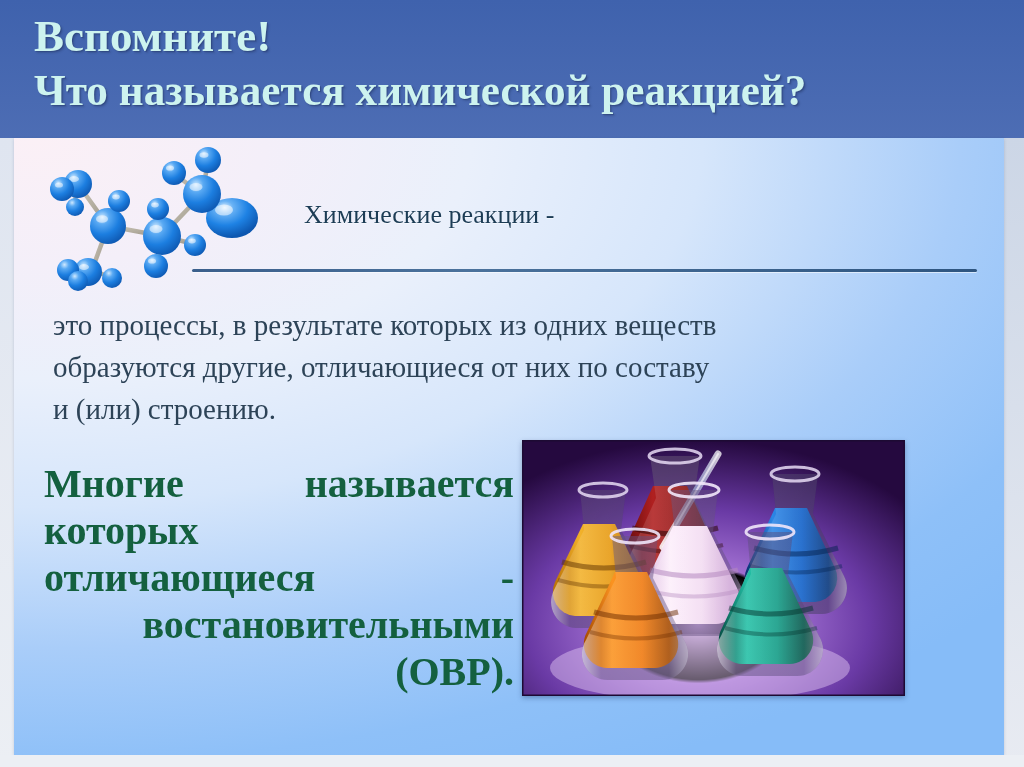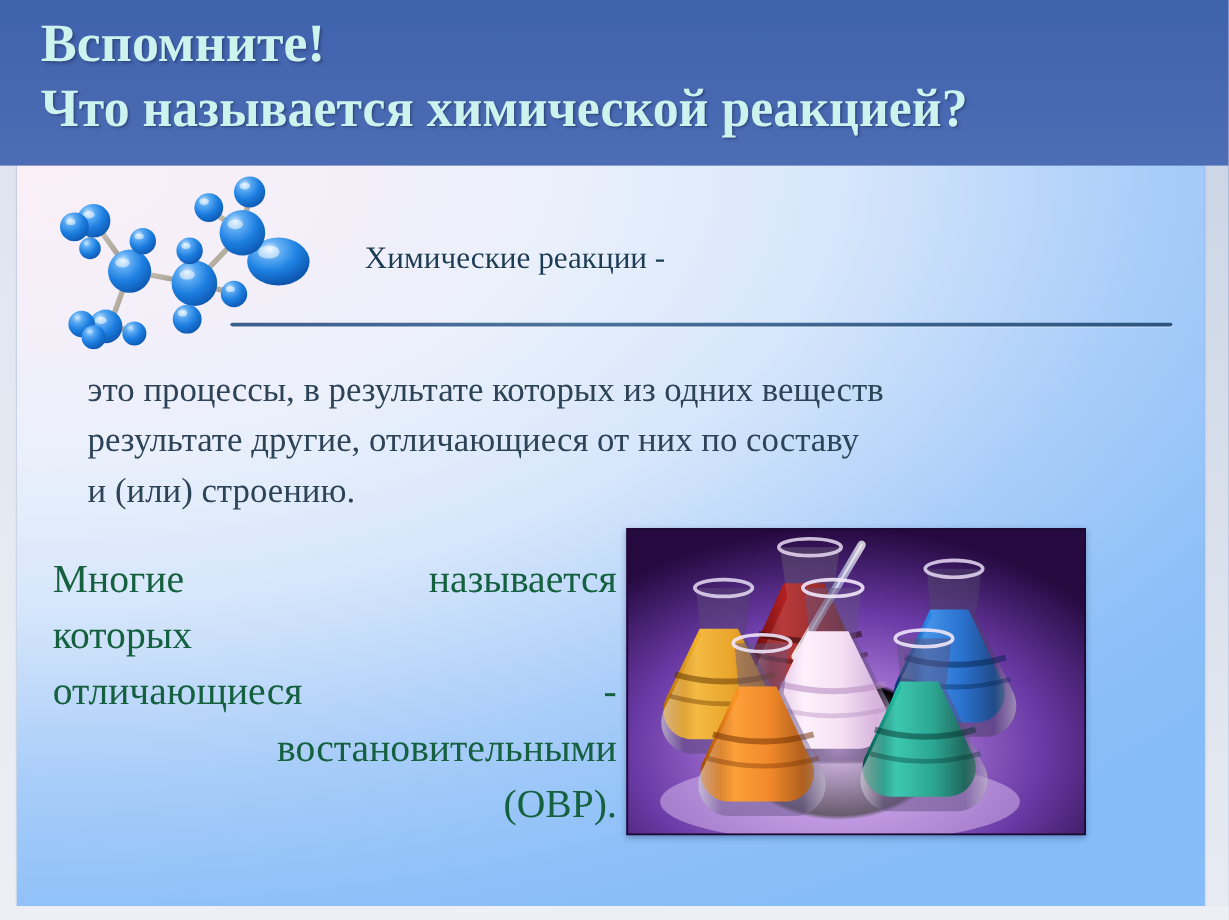--- a/index.html
+++ b/index.html
@@ -46,28 +46,28 @@
     text-shadow:0 1px 0 rgba(255,255,255,.55);
   }
   #heading-rule{
     position:absolute;left:178px;top:131px;width:785px;height:3px;
     background:linear-gradient(to right,#3b5f8c,#4b729c 35%,#2e5580);
     border-radius:2px;
     box-shadow:0 1px 0 rgba(255,255,255,.55);
   }
   
   #definition-paragraph{
-    position:absolute;left:59px;top:166px;width:910px;
+    position:absolute;left:39px;top:166px;width:910px;
     font-size:29px;line-height:42px;color:#2d4357;
   }
   .para-line{white-space:nowrap;display:block;}
   
   #ovr-statement{
     position:absolute;left:30px;top:322px;width:470px;
-    font-size:33px;line-height:47px;font-weight:normal;color:#14603f;
+    font-size:40px;line-height:47px;font-weight:bold;color:#14603f;
     text-align:justify;
   }
   .jrow{display:flex;justify-content:space-between;}
   .jrow.single{justify-content:flex-end;}
   
   #flask-photo{
     position:absolute;left:508px;top:302px;width:383px;height:256px;
     border:0;overflow:hidden;
     box-shadow:0 2px 5px rgba(20,40,90,.35);
     background:#2a0f4a;
@@ -172,21 +172,21 @@
           <circle cx="78" cy="134" r="10" fill="url(#sph)"></circle>
         </g>
       </svg>
     </div>
 
     <div id="section-heading">Химические реакции -</div>
     <div id="heading-rule"></div>
 
     <div id="definition-paragraph">
       <span class="para-line">это процессы, в результате которых из одних веществ</span>
-      <span class="para-line">результате другие, отличающиеся от них по составу</span>
+      <span class="para-line">образуются другие, отличающиеся от них по составу</span>
       <span class="para-line">и (или) строению.</span>
     </div>
 
     <div id="ovr-statement">
       <div class="jrow">
         <span>Многие</span>
         <span>называется</span>
       </div>
       <div class="jrow">
         <span>которых</span>

